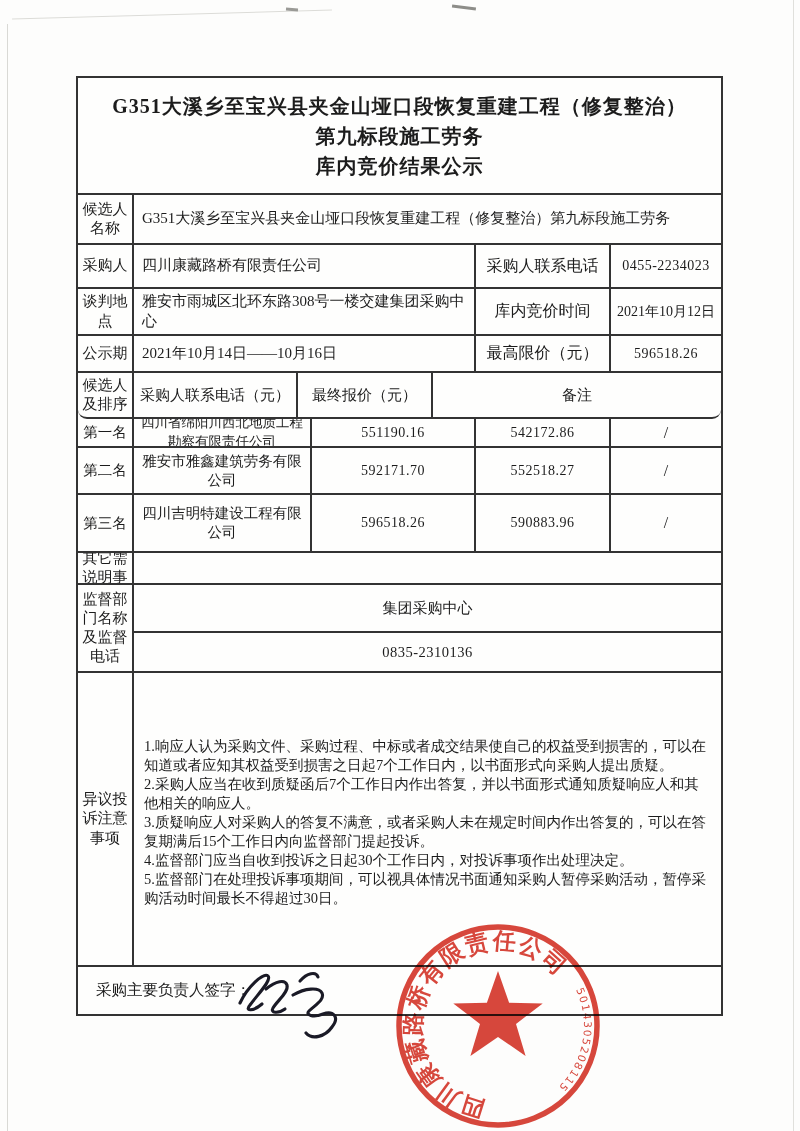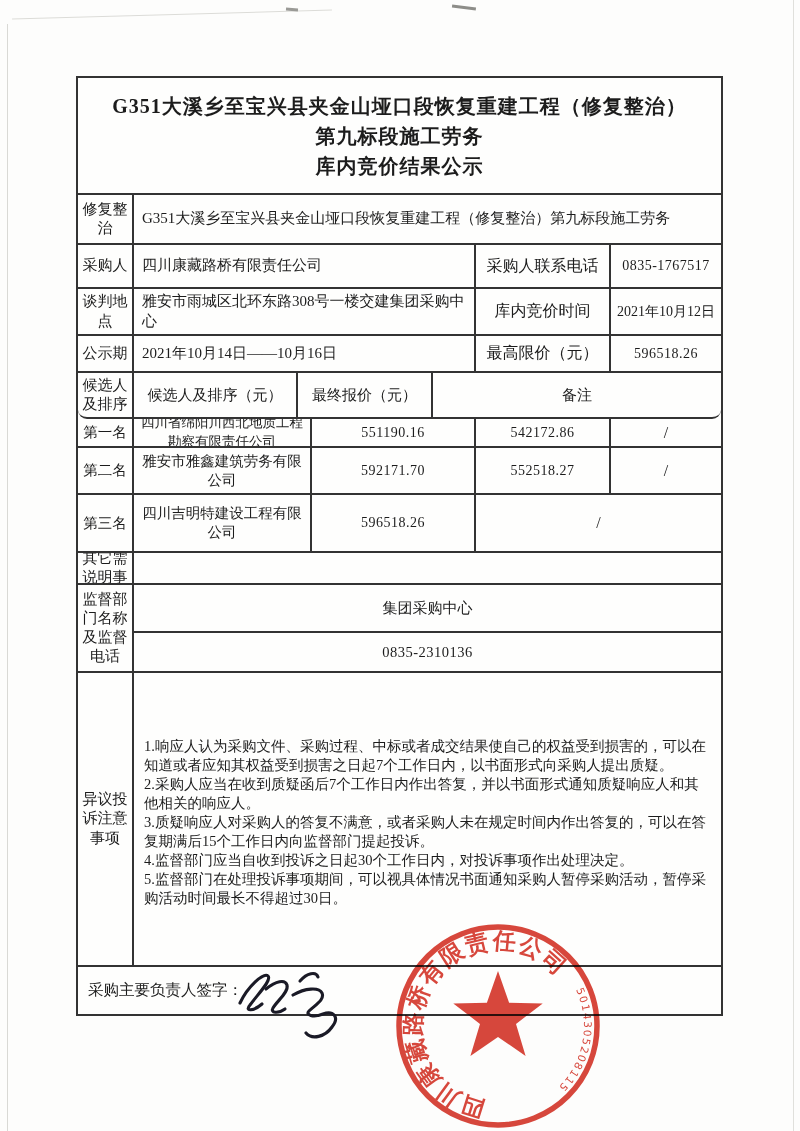--- a/index.html
+++ b/index.html
@@ -47,21 +47,21 @@
   .name-cell{font-size:13.5px;line-height:1.35;word-break:break-all;}
 
   .sup-wrap{flex:1 1 auto;display:flex;flex-direction:column;}
   .sup-row{flex:0 0 48px;display:flex;align-items:center;justify-content:center;
            border-bottom:2px solid #333;box-sizing:border-box;font-size:15px;}
   .sup-row.b{flex:1 1 auto;border-bottom:none;font-size:14.5px;letter-spacing:.5px;}
 
   .obj-cell{align-items:flex-start;padding:64px 10px 0 10px;font-size:14.5px;line-height:1.31;}
   .obj-cell p{margin:0;word-break:break-all;}
 
-  .sign-cell{position:relative;padding-left:10px;font-size:15.5px;overflow:visible;}
+  .sign-cell{position:relative;padding-left:18px;font-size:15.5px;overflow:visible;}
   .sig{position:absolute;left:152px;top:-8px;}
 
   
   .stamp{position:absolute;left:388px;top:916px;width:220px;height:220px;
          mix-blend-mode:multiply;opacity:.92;pointer-events:none;}
 </style>
 </head>
 <body>
 
 <div class="edge-left"></div>
@@ -74,48 +74,48 @@
 
   <div class="row r-title">
     <div class="cell end title-cell">
       <div>G351大溪乡至宝兴县夹金山垭口段恢复重建工程（修复整治）</div>
       <div>第九标段施工劳务</div>
       <div>库内竞价结果公示</div>
     </div>
   </div>
 
   <div class="row r1">
-    <div class="cell lab">修复整治</div>
+    <div class="cell lab">候选人名称</div>
     <div class="cell end colBE val">G351大溪乡至宝兴县夹金山垭口段恢复重建工程（修复整治）第九标段施工劳务</div>
   </div>
 
   <div class="row r2">
     <div class="cell lab">采购人</div>
     <div class="cell colBC val">四川康藏路桥有限责任公司</div>
     <div class="cell colD cen">采购人联系电话</div>
-    <div class="cell end colE cen num">0835-1767517</div>
+    <div class="cell end colE cen num">0455-2234023</div>
   </div>
 
   <div class="row r3">
     <div class="cell lab">谈判地点</div>
     <div class="cell colBC val">雅安市雨城区北环东路308号一楼交建集团采购中心</div>
     <div class="cell colD cen">库内竞价时间</div>
     <div class="cell end colE cen" style="font-size:14px;">2021年10月12日</div>
   </div>
 
   <div class="row r4">
     <div class="cell lab">公示期</div>
     <div class="cell colBC val">2021年10月14日——10月16日</div>
     <div class="cell colD cen">最高限价（元）</div>
     <div class="cell end colE cen num">596518.26</div>
   </div>
 
   <div class="row r5 hdr">
     <div class="cell lab">候选人及排序</div>
-    <div class="cell colC cen">候选人及排序（元）</div>
+    <div class="cell colC cen">采购人联系电话（元）</div>
     <div class="cell colD cen">最终报价（元）</div>
     <div class="cell end colE cen">备注</div>
   </div>
 
   <div class="row r6">
     <div class="cell lab" style="font-size:14.5px;">第一名</div>
     <div class="cell colB cen name-cell">四川省绵阳川西北地质工程勘察有限责任公司</div>
     <div class="cell colC cen num">551190.16</div>
     <div class="cell colD cen num">542172.86</div>
     <div class="cell end colE cen">/</div>
@@ -124,20 +124,21 @@
     <div class="cell lab" style="font-size:14.5px;">第二名</div>
     <div class="cell colB cen" style="font-size:14.5px;">雅安市雅鑫建筑劳务有限公司</div>
     <div class="cell colC cen num">592171.70</div>
     <div class="cell colD cen num">552518.27</div>
     <div class="cell end colE cen">/</div>
   </div>
   <div class="row r8">
     <div class="cell lab" style="font-size:14.5px;">第三名</div>
     <div class="cell colB cen" style="font-size:14.5px;">四川吉明特建设工程有限公司</div>
     <div class="cell colC cen num">596518.26</div>
+    <div class="cell colD cen num">590883.96</div>
     <div class="cell end colE cen">/</div>
   </div>
 
   <div class="row r9">
     <div class="cell lab">其它需说明事</div>
     <div class="cell end colBE val"></div>
   </div>
 
   <div class="row r10">
     <div class="cell lab">监督部门名称及监督电话</div>

